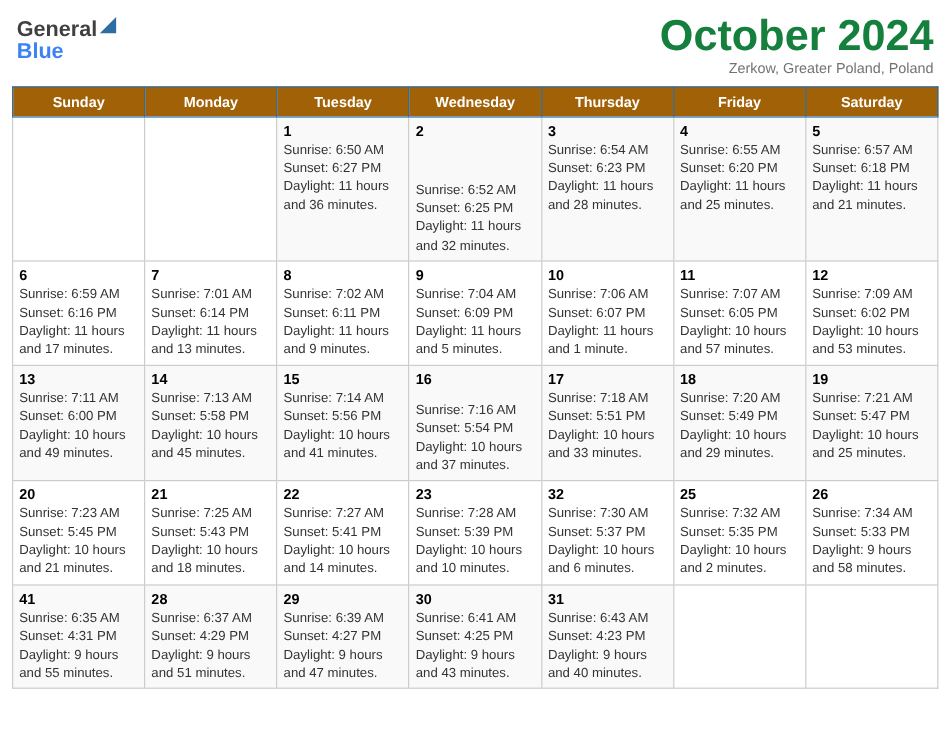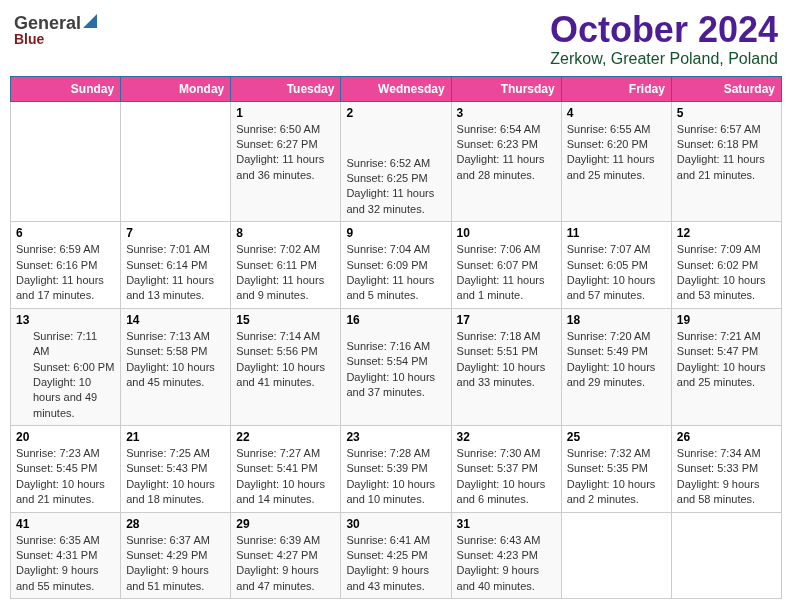--- a/index.html
+++ b/index.html
@@ -23,47 +23,47 @@
       align-items: flex-start;
       margin-top: 4px;
     }
     .logo-general {
       font-size: 18px;
       font-weight: bold;
       color: #404040;
       line-height: 1;
     }
     .logo-blue {
-      font-size: 14px;
-      font-weight: bold;
-      color: #7f1d1d;
+      font-size: 18px;
+      font-weight: bold;
+      color: #3b82f6;
       line-height: 1;
     }
     .title-block {
       text-align: right;
     }
     .month-title {
       font-size: 36px;
       font-weight: bold;
-      color: #4c1d95;
+      color: #15803d;
       line-height: 1.1;
     }
     .location-title {
-      font-size: 16px;
-      color: #14532d;
+      font-size: 12px;
+      color: #737373;
     }
     table {
       width: 100%;
       border-collapse: collapse;
       font-size: 11px;
     }
     thead th {
-      background-color: #ec4899;
+      background-color: #a16207;
       color: #fff;
-      text-align: right;
+      text-align: center;
       padding: 5px 6px;
       font-size: 12px;
       font-weight: bold;
       border: 1px solid #2e6da4;
     }
     tbody td {
       border: 1px solid #ccc;
       vertical-align: top;
       padding: 4px 5px;
       width: 14.28%;
@@ -196,21 +196,21 @@
         <td>
           <span class="day-num">12</span>
           <div class="day-info" style="white-space: pre-line;">Sunrise: 7:09 AM
 Sunset: 6:02 PM
 Daylight: 10 hours and 53 minutes.</div>
         </td>
       </tr>
       <tr>
         <td>
           <span class="day-num">13</span>
-          <div class="day-info" style="white-space: pre-line; margin-left: 17px;">Sunrise: 7:11 AM
+          <div class="day-info" style="white-space: pre-line;">Sunrise: 7:11 AM
 Sunset: 6:00 PM
 Daylight: 10 hours and 49 minutes.</div>
         </td>
         <td>
           <span class="day-num">14</span>
           <div class="day-info" style="white-space: pre-line;">Sunrise: 7:13 AM
 Sunset: 5:58 PM
 Daylight: 10 hours and 45 minutes.</div>
         </td>
         <td>

